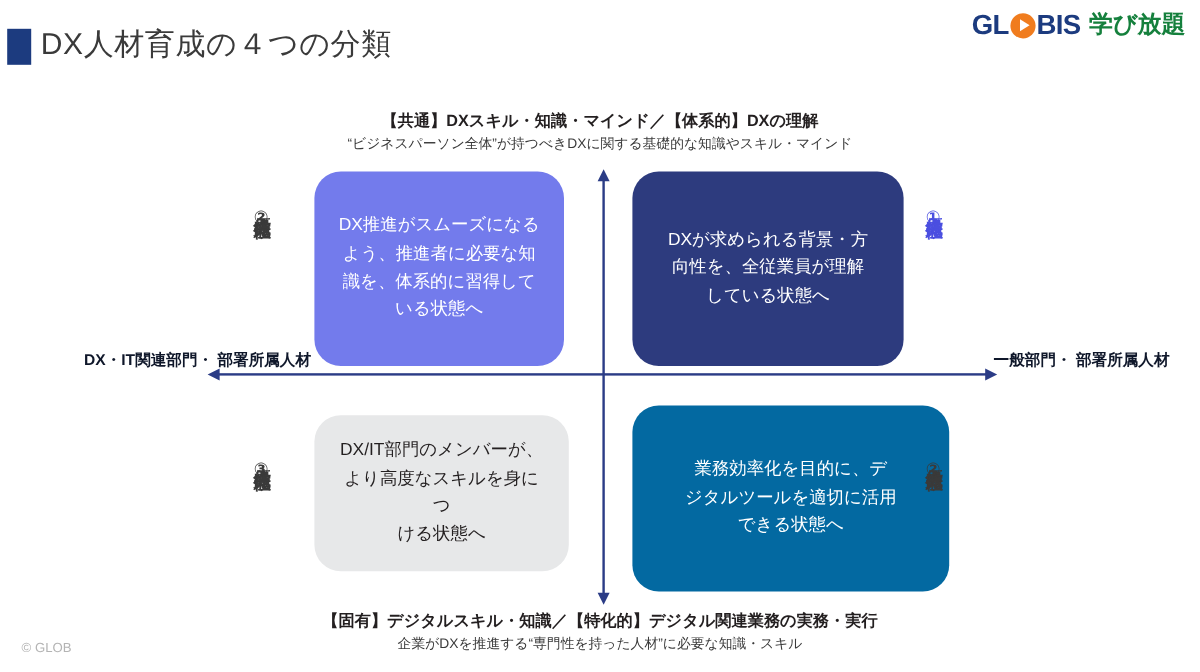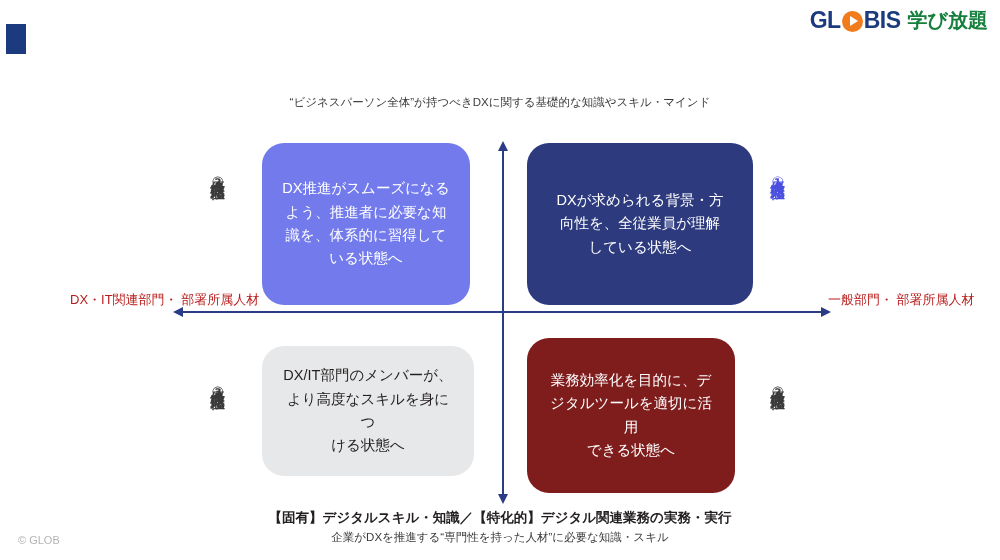--- a/index.html
+++ b/index.html
@@ -149,22 +149,22 @@
     right: -9px; top: -4px;
     border-top: 5px solid transparent;
     border-bottom: 5px solid transparent;
     border-left: 10px solid #2b3c86;
   }
 
   
   .axis-end-label {
     position: absolute;
     font-size: 13px;
-    font-weight: normal;
-    color: #b91c1c;
+    font-weight: bold;
+    color: #0f172a;
     line-height: 1.45;
     text-align: center;
     white-space: nowrap;
   }
   .axis-end-left  { left: 70px;  top: 291px; width: 110px; }
   .axis-end-right { left: 828px; top: 291px; width: 110px; }
 
   
   .qbox {
     position: absolute;
@@ -178,21 +178,21 @@
   .qbox-text {
     font-size: 14.5px;
     line-height: 1.62;
     text-align: center;
     font-weight: normal;
     white-space: pre-line;
   }
   .qbox-tl { left: 262px; top: 143px; width: 208px; height: 162px; background: #737bec; }
   .qbox-tr { left: 527px; top: 143px; width: 226px; height: 162px; background: #2d3b7e; }
   .qbox-bl { left: 262px; top: 346px; width: 212px; height: 130px; background: #e7e8e9; }
-  .qbox-br { left: 527px; top: 338px; width: 208px; height: 155px; background: #7f1d1d; }
+  .qbox-br { left: 527px; top: 338px; width: 264px; height: 155px; background: #0369a1; }
   .text-light { color: #ffffff; }
   .text-dark  { color: #231f20; }
 
   
   .prio {
     position: absolute;
     writing-mode: vertical-rl;
     text-orientation: upright;
     font-size: 14.5px;
     font-weight: bold;
@@ -214,32 +214,34 @@
     font-size: 11px;
     color: #b4b4b4;
     white-space: nowrap;
   }
 </style>
 </head>
 <body>
 
 <div class="header">
   <div class="title-accent"></div>
+  <div class="page-title">DX人材育成の４つの分類</div>
 
   <div class="brand">
     <span class="brand-globis">
       <span>GL</span>
       <span class="brand-o-icon"></span>
       <span>BIS</span>
     </span>
     <span class="brand-sub">学び放題</span>
   </div>
 </div>
 
 <div class="cap cap-top">
+  <div class="cap-head">【共通】DXスキル・知識・マインド／【体系的】DXの理解</div>
   <div class="cap-sub">“ビジネスパーソン全体”が持つべきDXに関する基礎的な知識やスキル・マインド</div>
 </div>
 
 <div class="axis-v"></div>
 <div class="axis-h"></div>
 
 <div class="axis-end-label axis-end-left">DX・IT関連部門・
 部署所属人材</div>
 <div class="axis-end-label axis-end-right">一般部門・
 部署所属人材</div>

